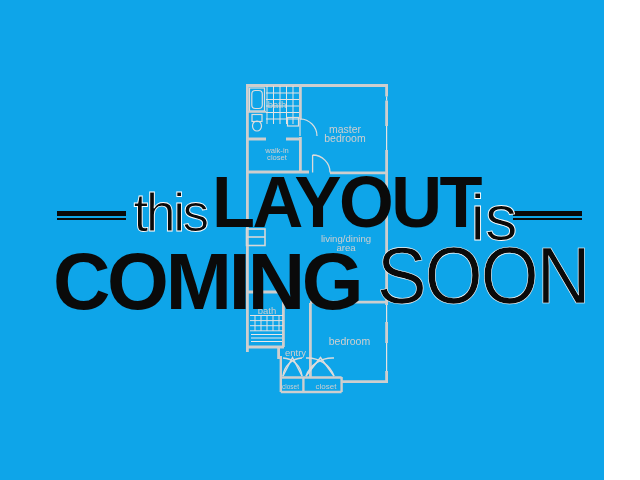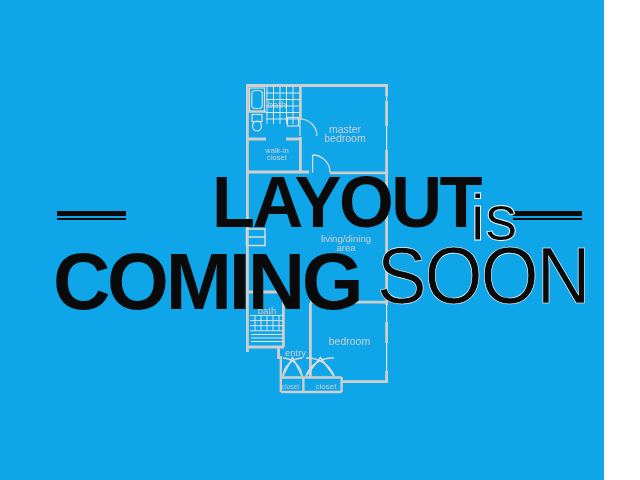--- a/index.html
+++ b/index.html
@@ -114,20 +114,21 @@
     <text x="326" y="389" font-size="8">closet</text>
   </g>
 </svg>
 
 <div class="bar" id="lrule1" style="left:56.6px;top:210.6px;width:69.4px;height:5px;"></div>
 <div class="bar" id="lrule2" style="left:56.6px;top:217.75px;width:69.4px;height:2.5px;"></div>
 
 <div class="bar" id="rrule1" style="left:513.1px;top:210.6px;width:69.2px;height:5px;"></div>
 <div class="bar" id="rrule2" style="left:513.1px;top:217.75px;width:69.2px;height:2.5px;"></div>
 
+<div class="w" id="wthis" style="-webkit-text-stroke:0.9px #fff;left:133.6px;top:185.9px;font-size:53.2px;letter-spacing:-2.4px;">this</div>
 
 <div class="w bold" id="wlayout" style="left:211.6px;top:167.4px;font-size:71.8px;letter-spacing:-2.5px;transform-origin:0 0;transform:scaleX(0.980);">LAYOUT</div>
 
 <div class="w" id="wis" style="-webkit-text-stroke:0.9px #fff;left:470.6px;top:185px;font-size:65px;">is</div>
 
 <div class="w bold" id="wcoming" style="left:52.9px;top:242px;font-size:79.5px;letter-spacing:-3.2px;">COMING</div>
 
 <div class="w" id="wsoon" style="-webkit-text-stroke:0.6px #fff;left:377.1px;top:236.3px;font-size:79.5px;letter-spacing:-2px;transform-origin:0 0;transform:scaleX(0.936);">SOON</div>
 </div>
 

